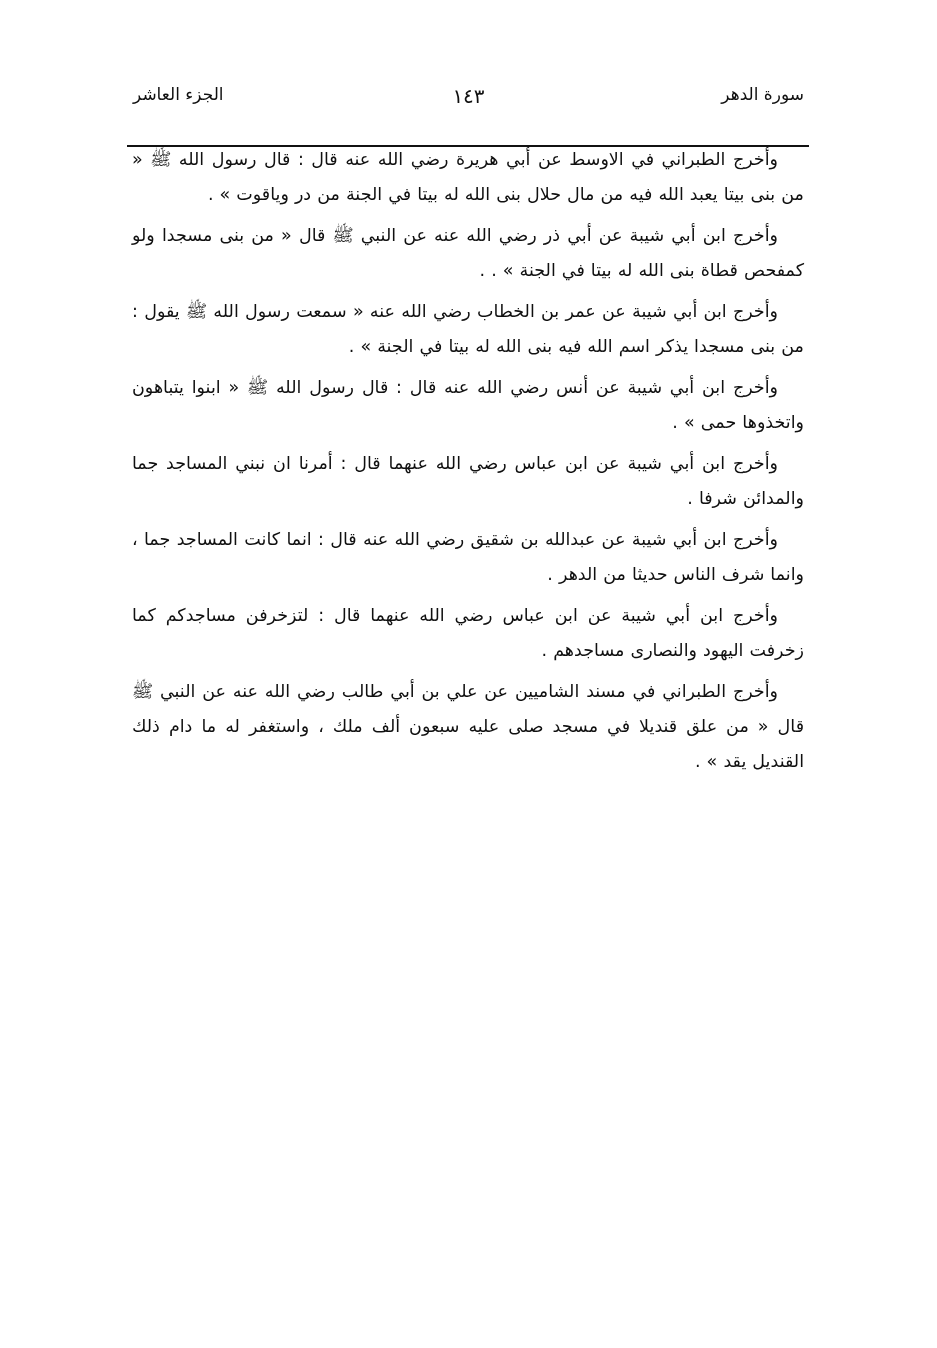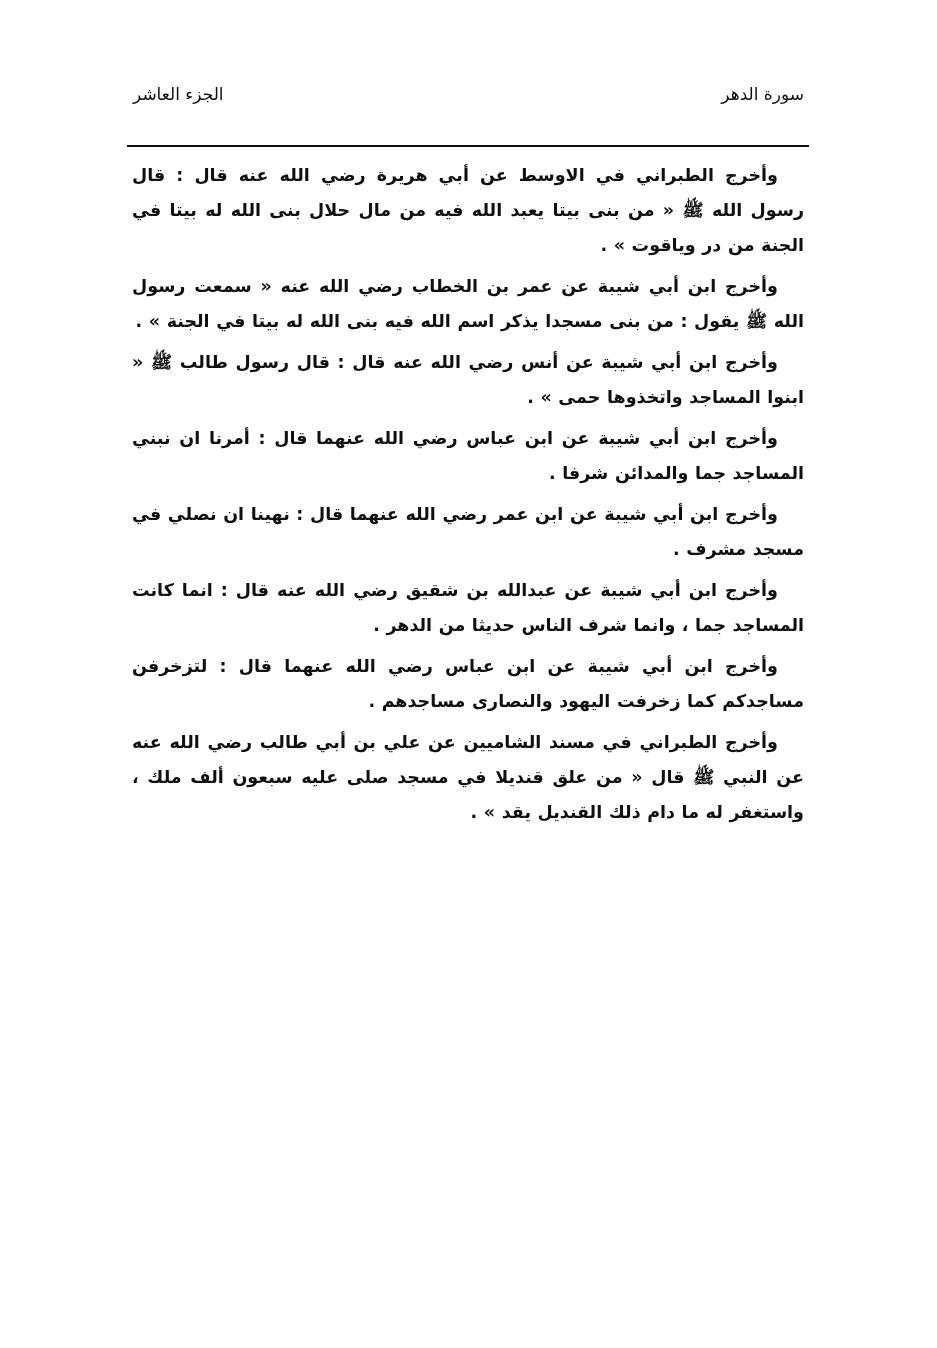--- a/index.html
+++ b/index.html
@@ -52,53 +52,53 @@
     position: absolute;
     top: 145px;
     right: 128px;
     width: 682px;
     height: 0;
     border-top: 2px solid #111;
   }
   
   .content {
     position: absolute;
-    top: 158px;
+    top: 142px;
     right: 133px;
     width: 672px;
     direction: rtl;
     text-align: justify;
     text-align-last: right;
-    font-weight: bold;
   }
   .para {
     font-size: 17.5px;
     line-height: 35px;
     margin: 0 0 6px 0;
     text-indent: 26px;
     word-spacing: 0.5px;
   }
   .para:last-child { margin-bottom: 0; }
 </style>
 </head>
 <body>
 
 <div class="page">
 
   <div class="header">
     <div class="side">سورة الدهر</div>
+    <div class="page-number">١٤٣</div>
     <div class="side">الجزء العاشر</div>
   </div>
 
   <div class="rule"></div>
 
   <div class="content">
     <p class="para">وأخرج الطبراني في الاوسط عن أبي هريرة رضي الله عنه قال : قال رسول الله ﷺ « من بنى بيتا يعبد الله فيه من مال حلال بنى الله له بيتا في الجنة من در وياقوت » .</p>
+    <p class="para">وأخرج ابن أبي شيبة عن أبي ذر رضي الله عنه عن النبي ﷺ قال « من بنى مسجدا ولو كمفحص قطاة بنى الله له بيتا في الجنة » . .</p>
     <p class="para">وأخرج ابن أبي شيبة عن عمر بن الخطاب رضي الله عنه « سمعت رسول الله ﷺ يقول : من بنى مسجدا يذكر اسم الله فيه بنى الله له بيتا في الجنة » .</p>
-    <p class="para">وأخرج ابن أبي شيبة عن أنس رضي الله عنه قال : قال رسول طالب ﷺ « ابنوا المساجد واتخذوها حمى » .</p>
+    <p class="para">وأخرج ابن أبي شيبة عن أنس رضي الله عنه قال : قال رسول الله ﷺ « ابنوا يتباهون واتخذوها حمى » .</p>
     <p class="para">وأخرج ابن أبي شيبة عن ابن عباس رضي الله عنهما قال : أمرنا ان نبني المساجد جما والمدائن شرفا .</p>
-    <p class="para">وأخرج ابن أبي شيبة عن ابن عمر رضي الله عنهما قال : نهينا ان نصلي في مسجد مشرف .</p>
     <p class="para">وأخرج ابن أبي شيبة عن عبدالله بن شقيق رضي الله عنه قال : انما كانت المساجد جما ، وانما شرف الناس حديثا من الدهر .</p>
     <p class="para">وأخرج ابن أبي شيبة عن ابن عباس رضي الله عنهما قال : لتزخرفن مساجدكم كما زخرفت اليهود والنصارى مساجدهم .</p>
     <p class="para">وأخرج الطبراني في مسند الشاميين عن علي بن أبي طالب رضي الله عنه عن النبي ﷺ قال « من علق قنديلا في مسجد صلى عليه سبعون ألف ملك ، واستغفر له ما دام ذلك القنديل يقد » .</p>
   </div>
 
 </div>
 
 </body></html>

